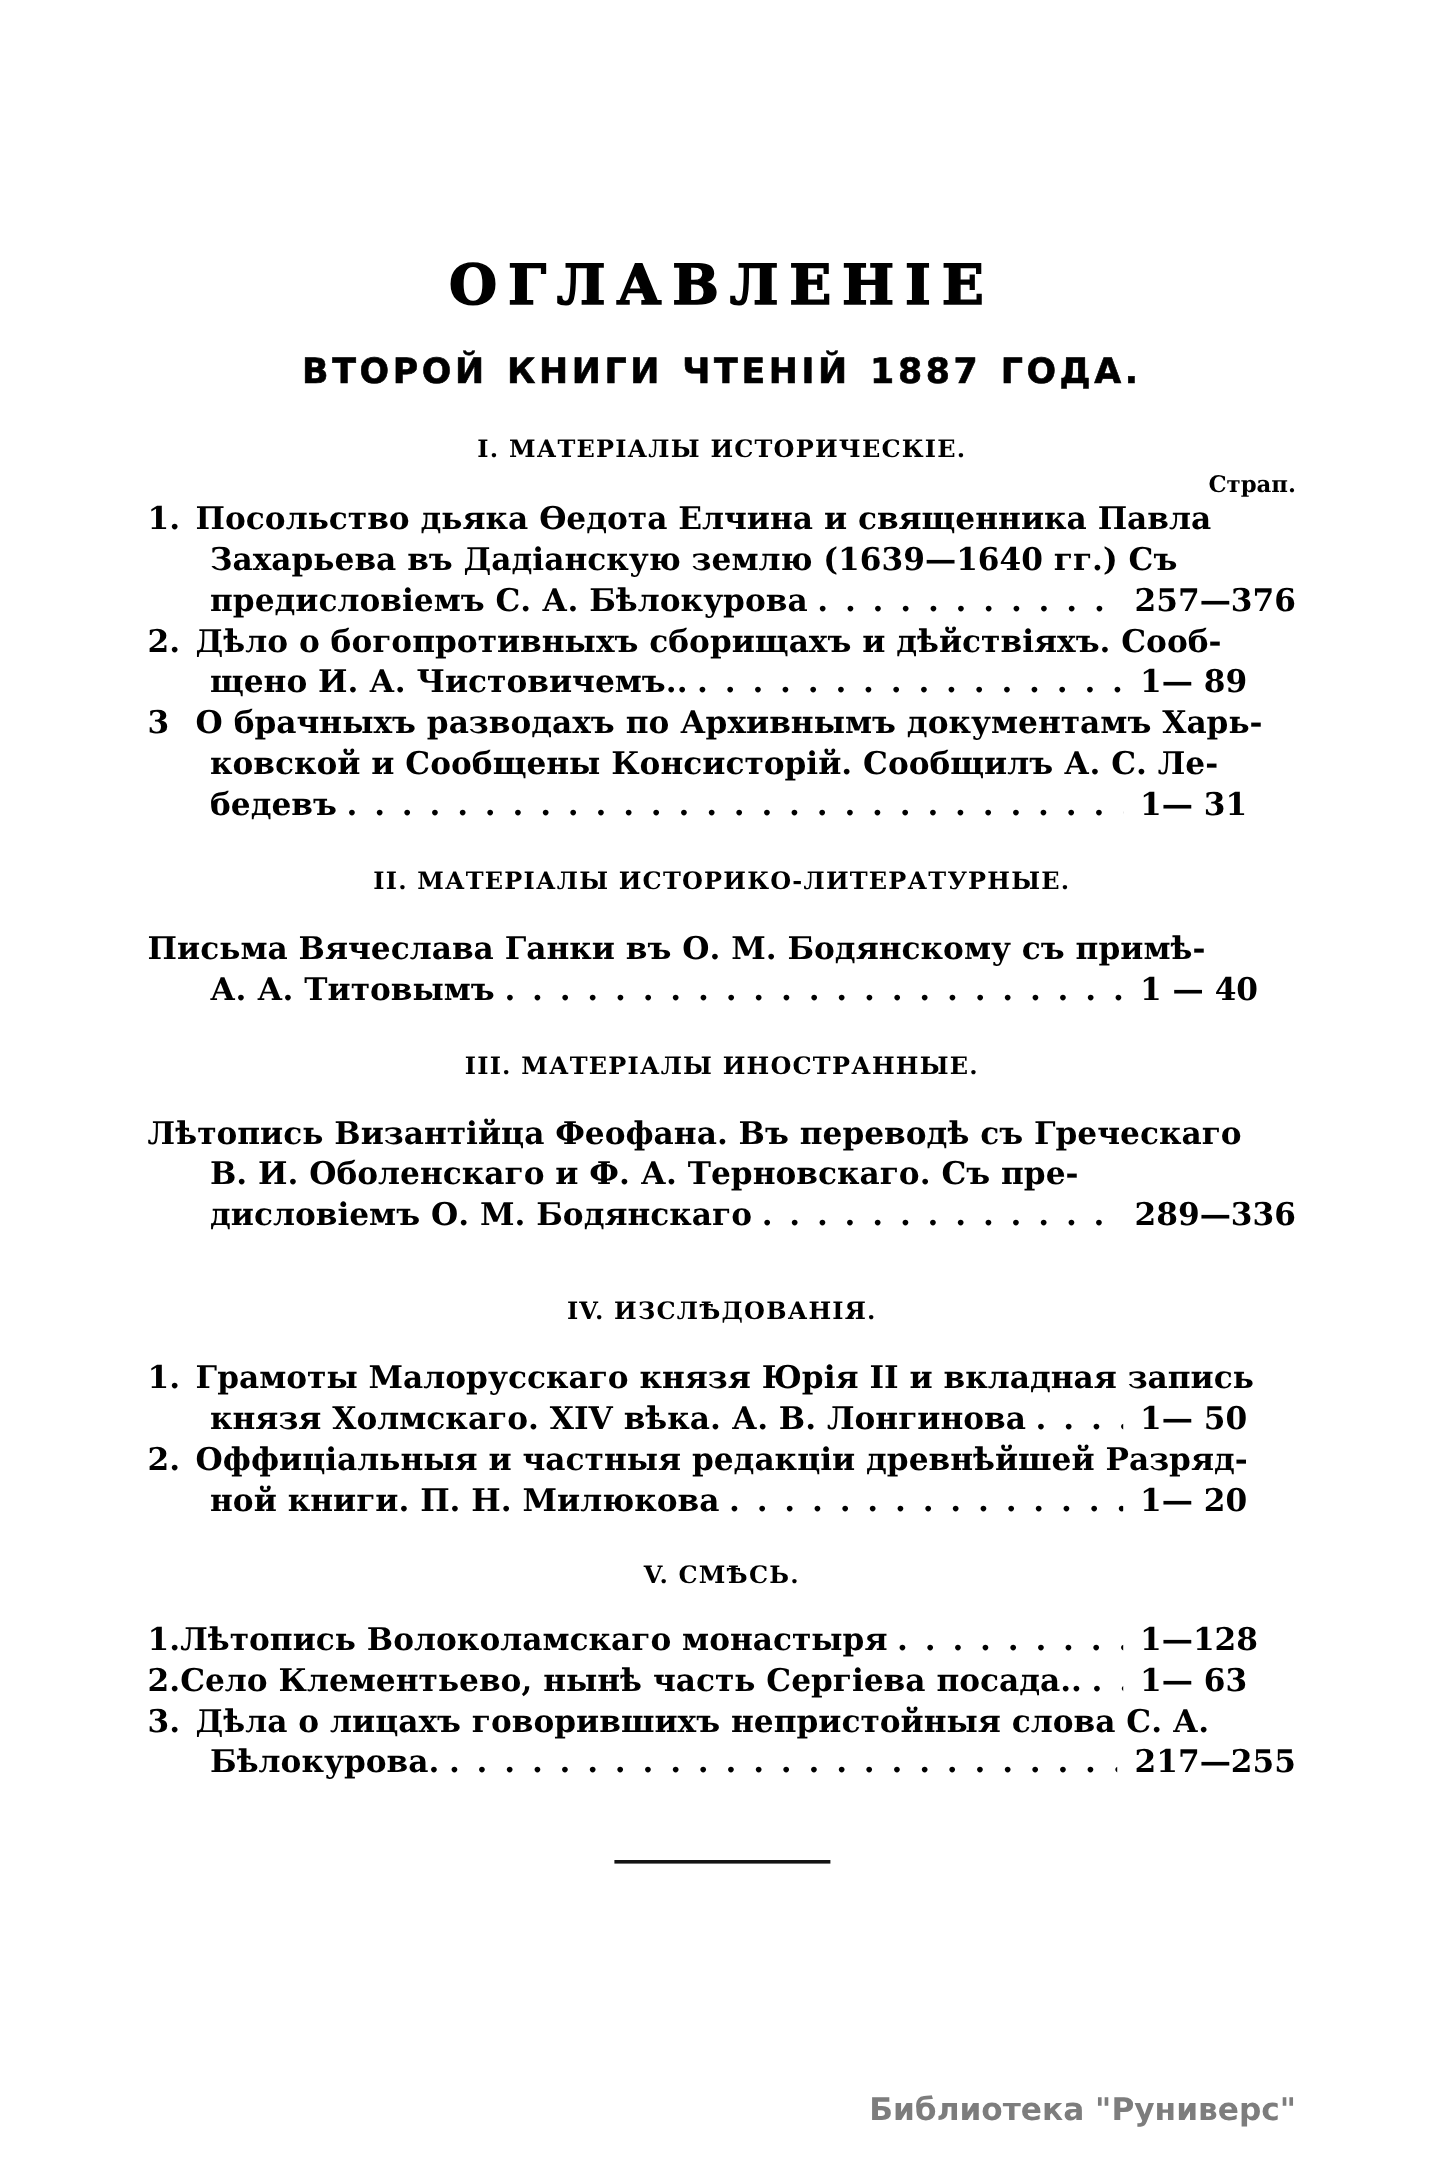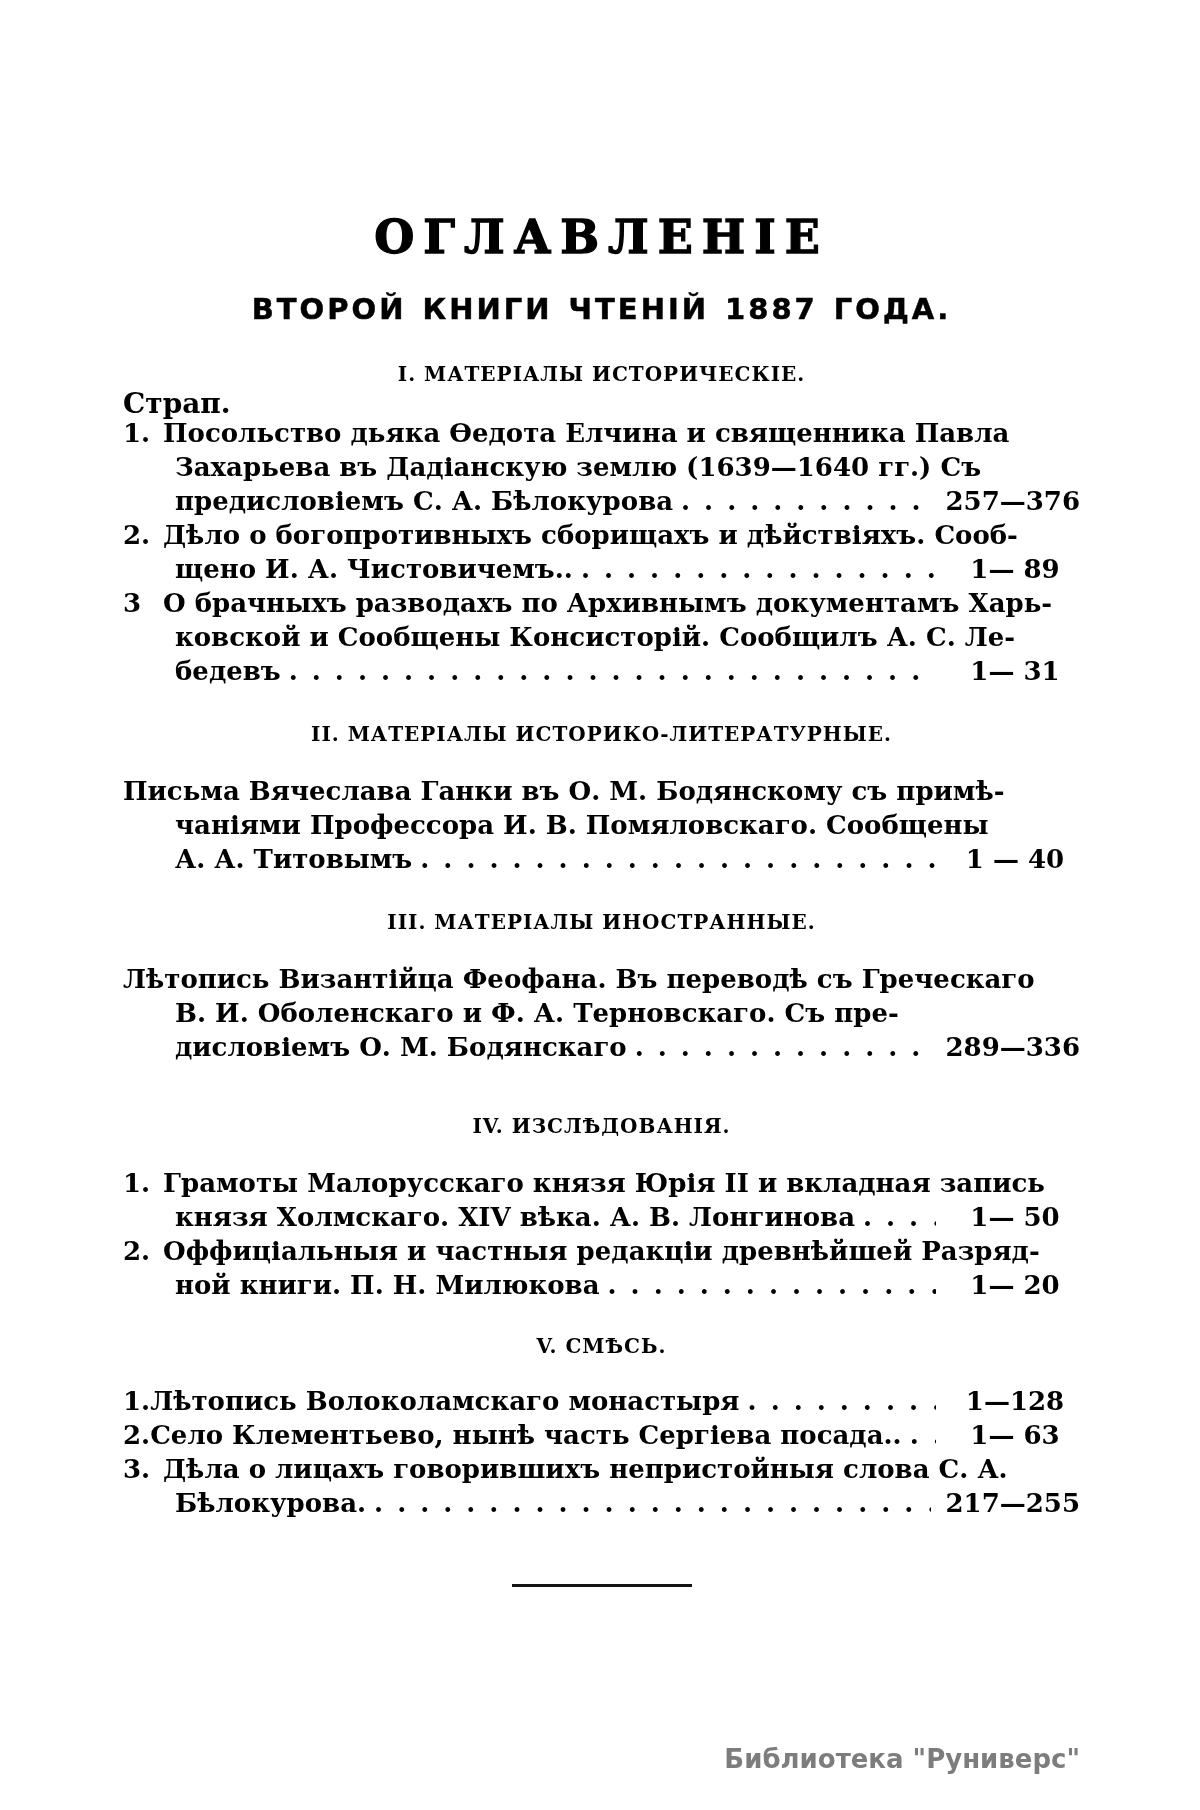--- a/index.html
+++ b/index.html
@@ -45,22 +45,22 @@
     font-size: 20px;
     line-height: 36px;
     font-weight: bold;
     letter-spacing: 1px;
     margin: 28px 0 22px 0;
   }
   .toc-section:nth-child(1) .section-heading { margin-top: 32px; margin-bottom: 0; }
   .toc-section:nth-child(4) .section-heading { margin-top: 44px; }
   .toc-section:nth-child(5) .section-heading { margin-top: 26px; margin-bottom: 20px; }
   .pages-label {
-    text-align: left;
-    font-size: 28px;
+    text-align: right;
+    font-size: 19px;
     line-height: 24px;
     font-weight: bold;
     margin: 0;
   }
   .entry {
     font-size: 26px;
     line-height: 34px;
     font-weight: bold;
   }
   .entry .line { white-space: nowrap; }
@@ -75,21 +75,21 @@
     margin-left: 8px;
     letter-spacing: 14px;
   }
   .entry .leader::before {
     content: "......................................................................";
   }
   .entry .pages {
     flex: 0 0 auto;
     min-width: 130px;
     padding-left: 14px;
-    text-align: center;
+    text-align: left;
     white-space: pre;
   }
   .separator-rule {
     width: 180px;
     border: 0;
     border-top: 3px solid #141414;
     margin: 64px auto 0 auto;
   }
   .watermark {
     position: absolute;
@@ -136,21 +136,20 @@
               <span class="txt">бедевъ</span>
               <span class="leader"></span>
               <span class="pages">1— 31</span>
             </div>
           </div>
         </section>
         <section class="toc-section">
           <div class="section-heading">II. МАТЕРІАЛЫ ИСТОРИКО-ЛИТЕРАТУРНЫЕ.</div>
           <div class="entry">
             <div class="line"><span class="txt">Письма Вячеслава Ганки въ О. М. Бодянскому съ примѣ-</span></div>
-            <div class="line cont"><span class="txt">чаніями Профессора И. В. Помяловскаго. Сообщены</span></div>
             <div class="line cont last">
               <span class="txt">А. А. Титовымъ</span>
               <span class="leader"></span>
               <span class="pages">1 — 40</span>
             </div>
           </div>
         </section>
         <section class="toc-section">
           <div class="section-heading">III. МАТЕРІАЛЫ ИНОСТРАННЫЕ.</div>
           <div class="entry">

